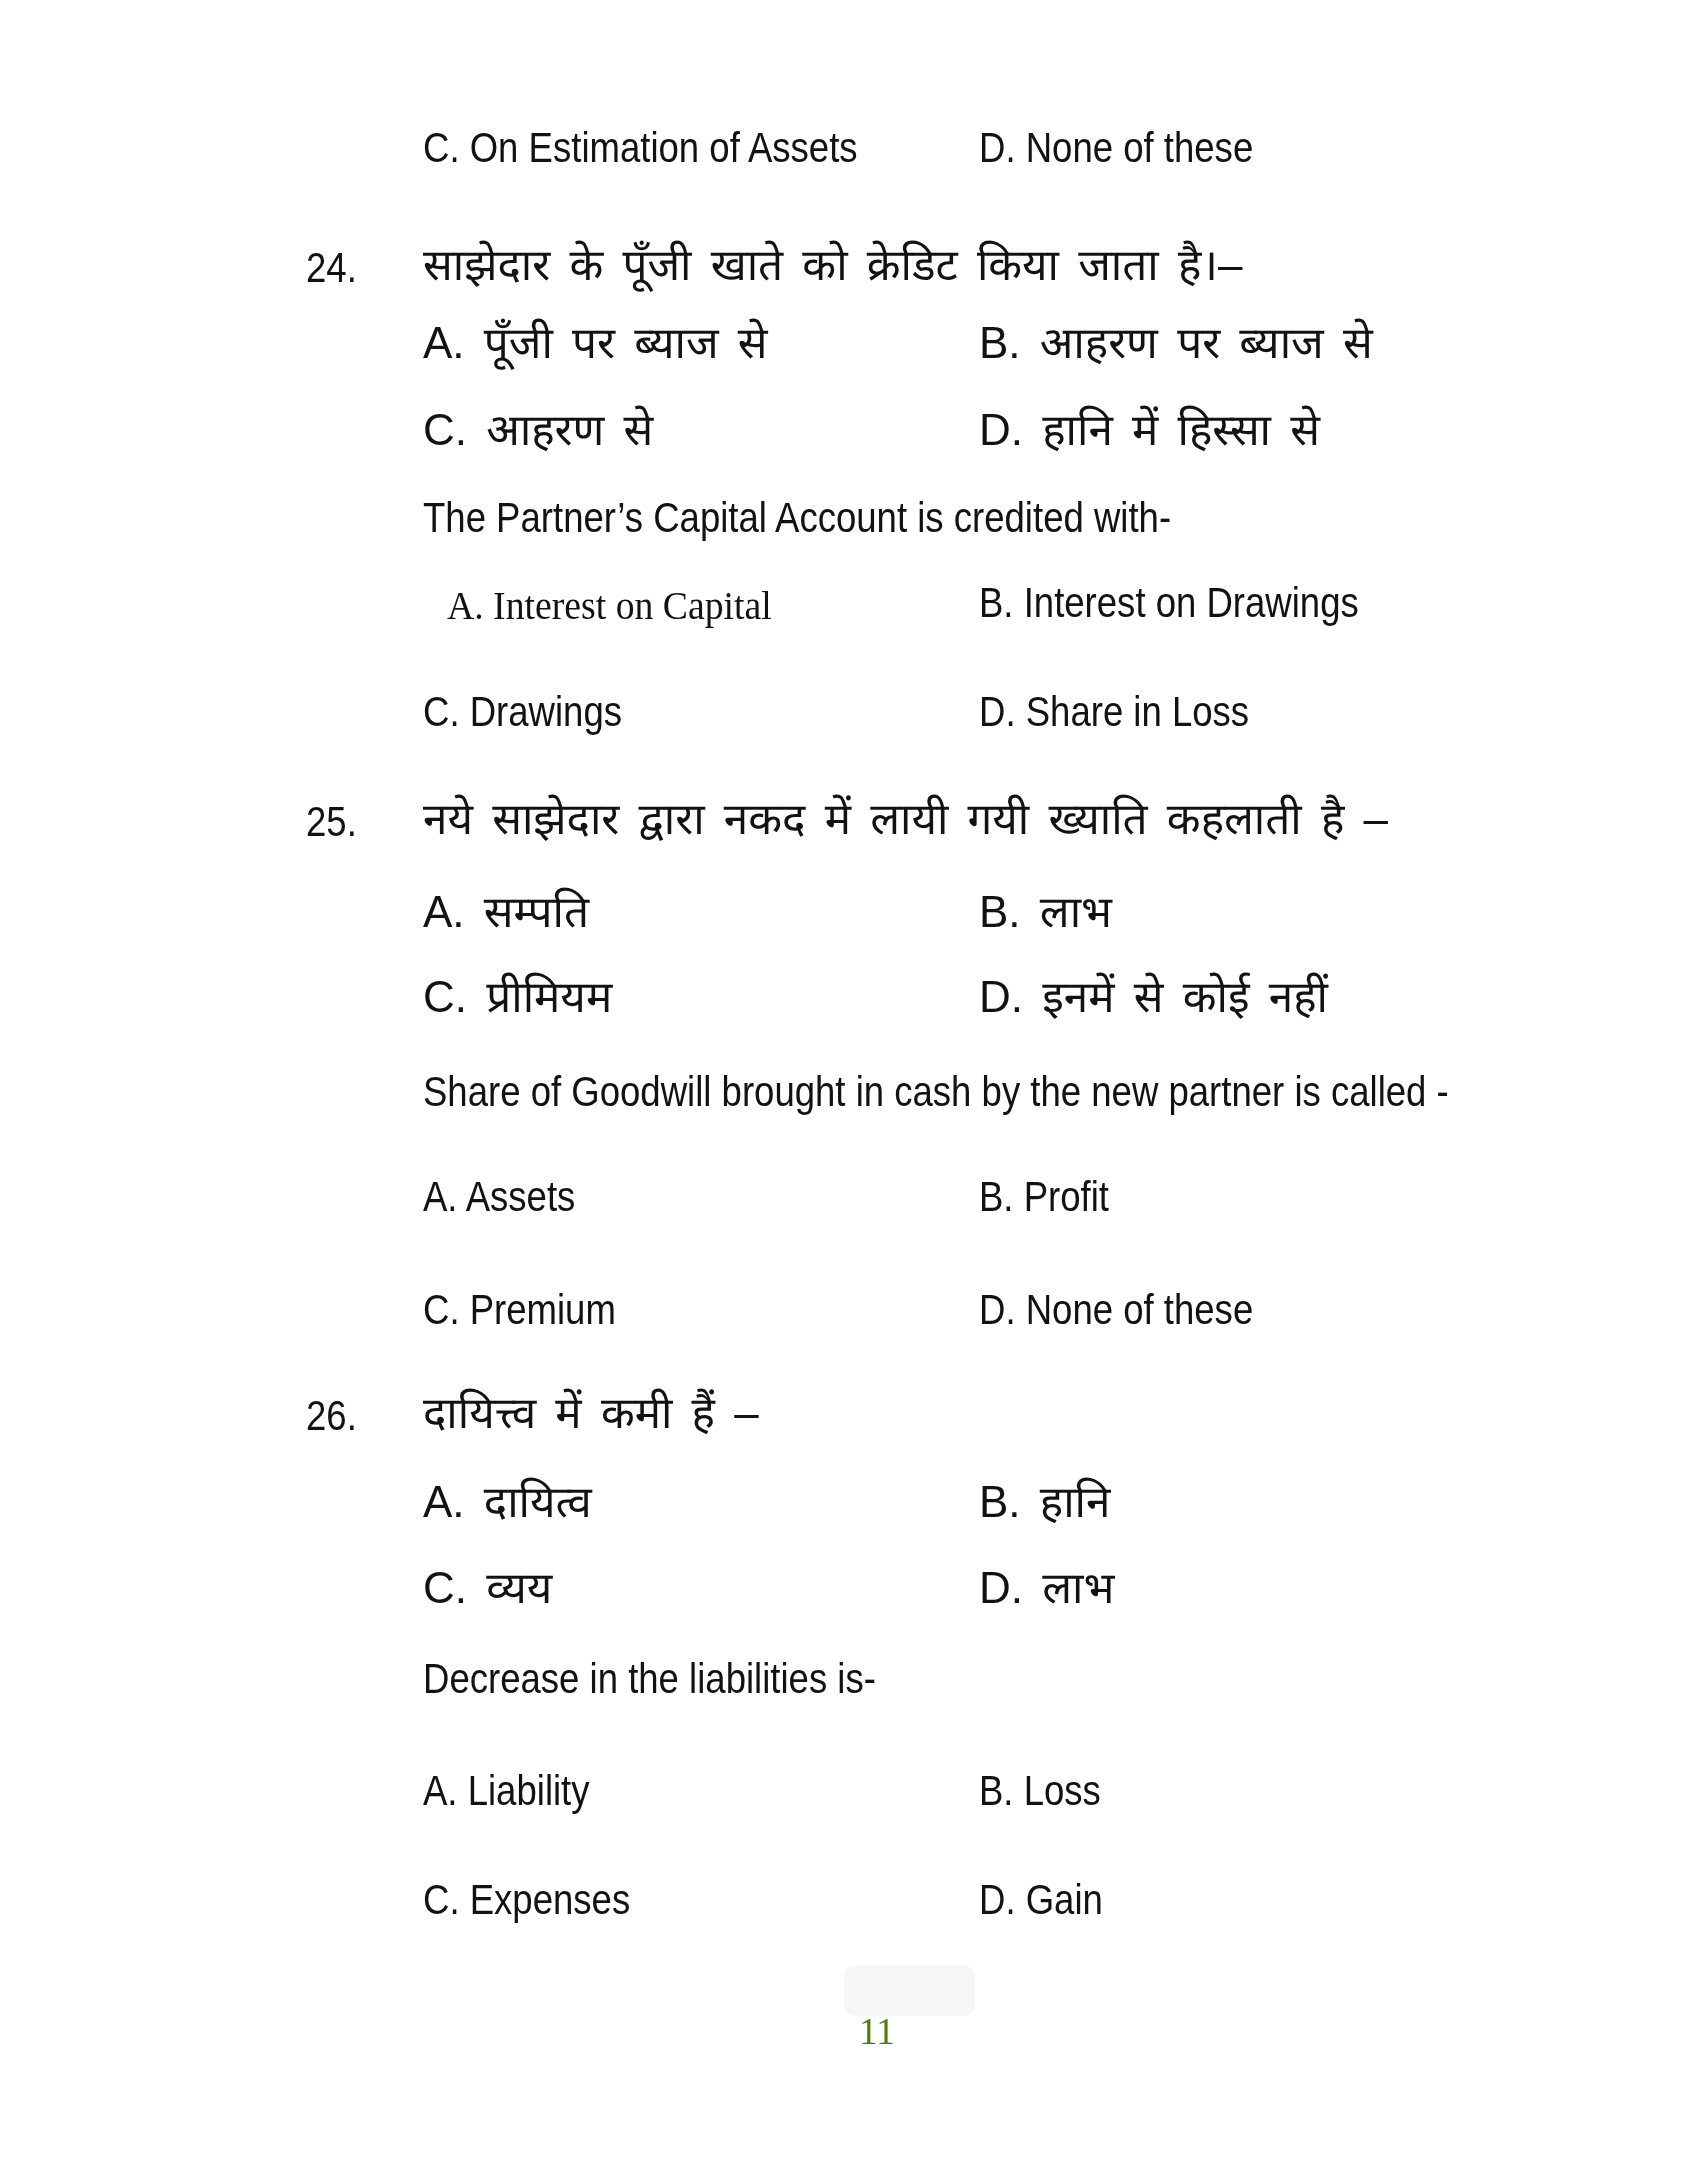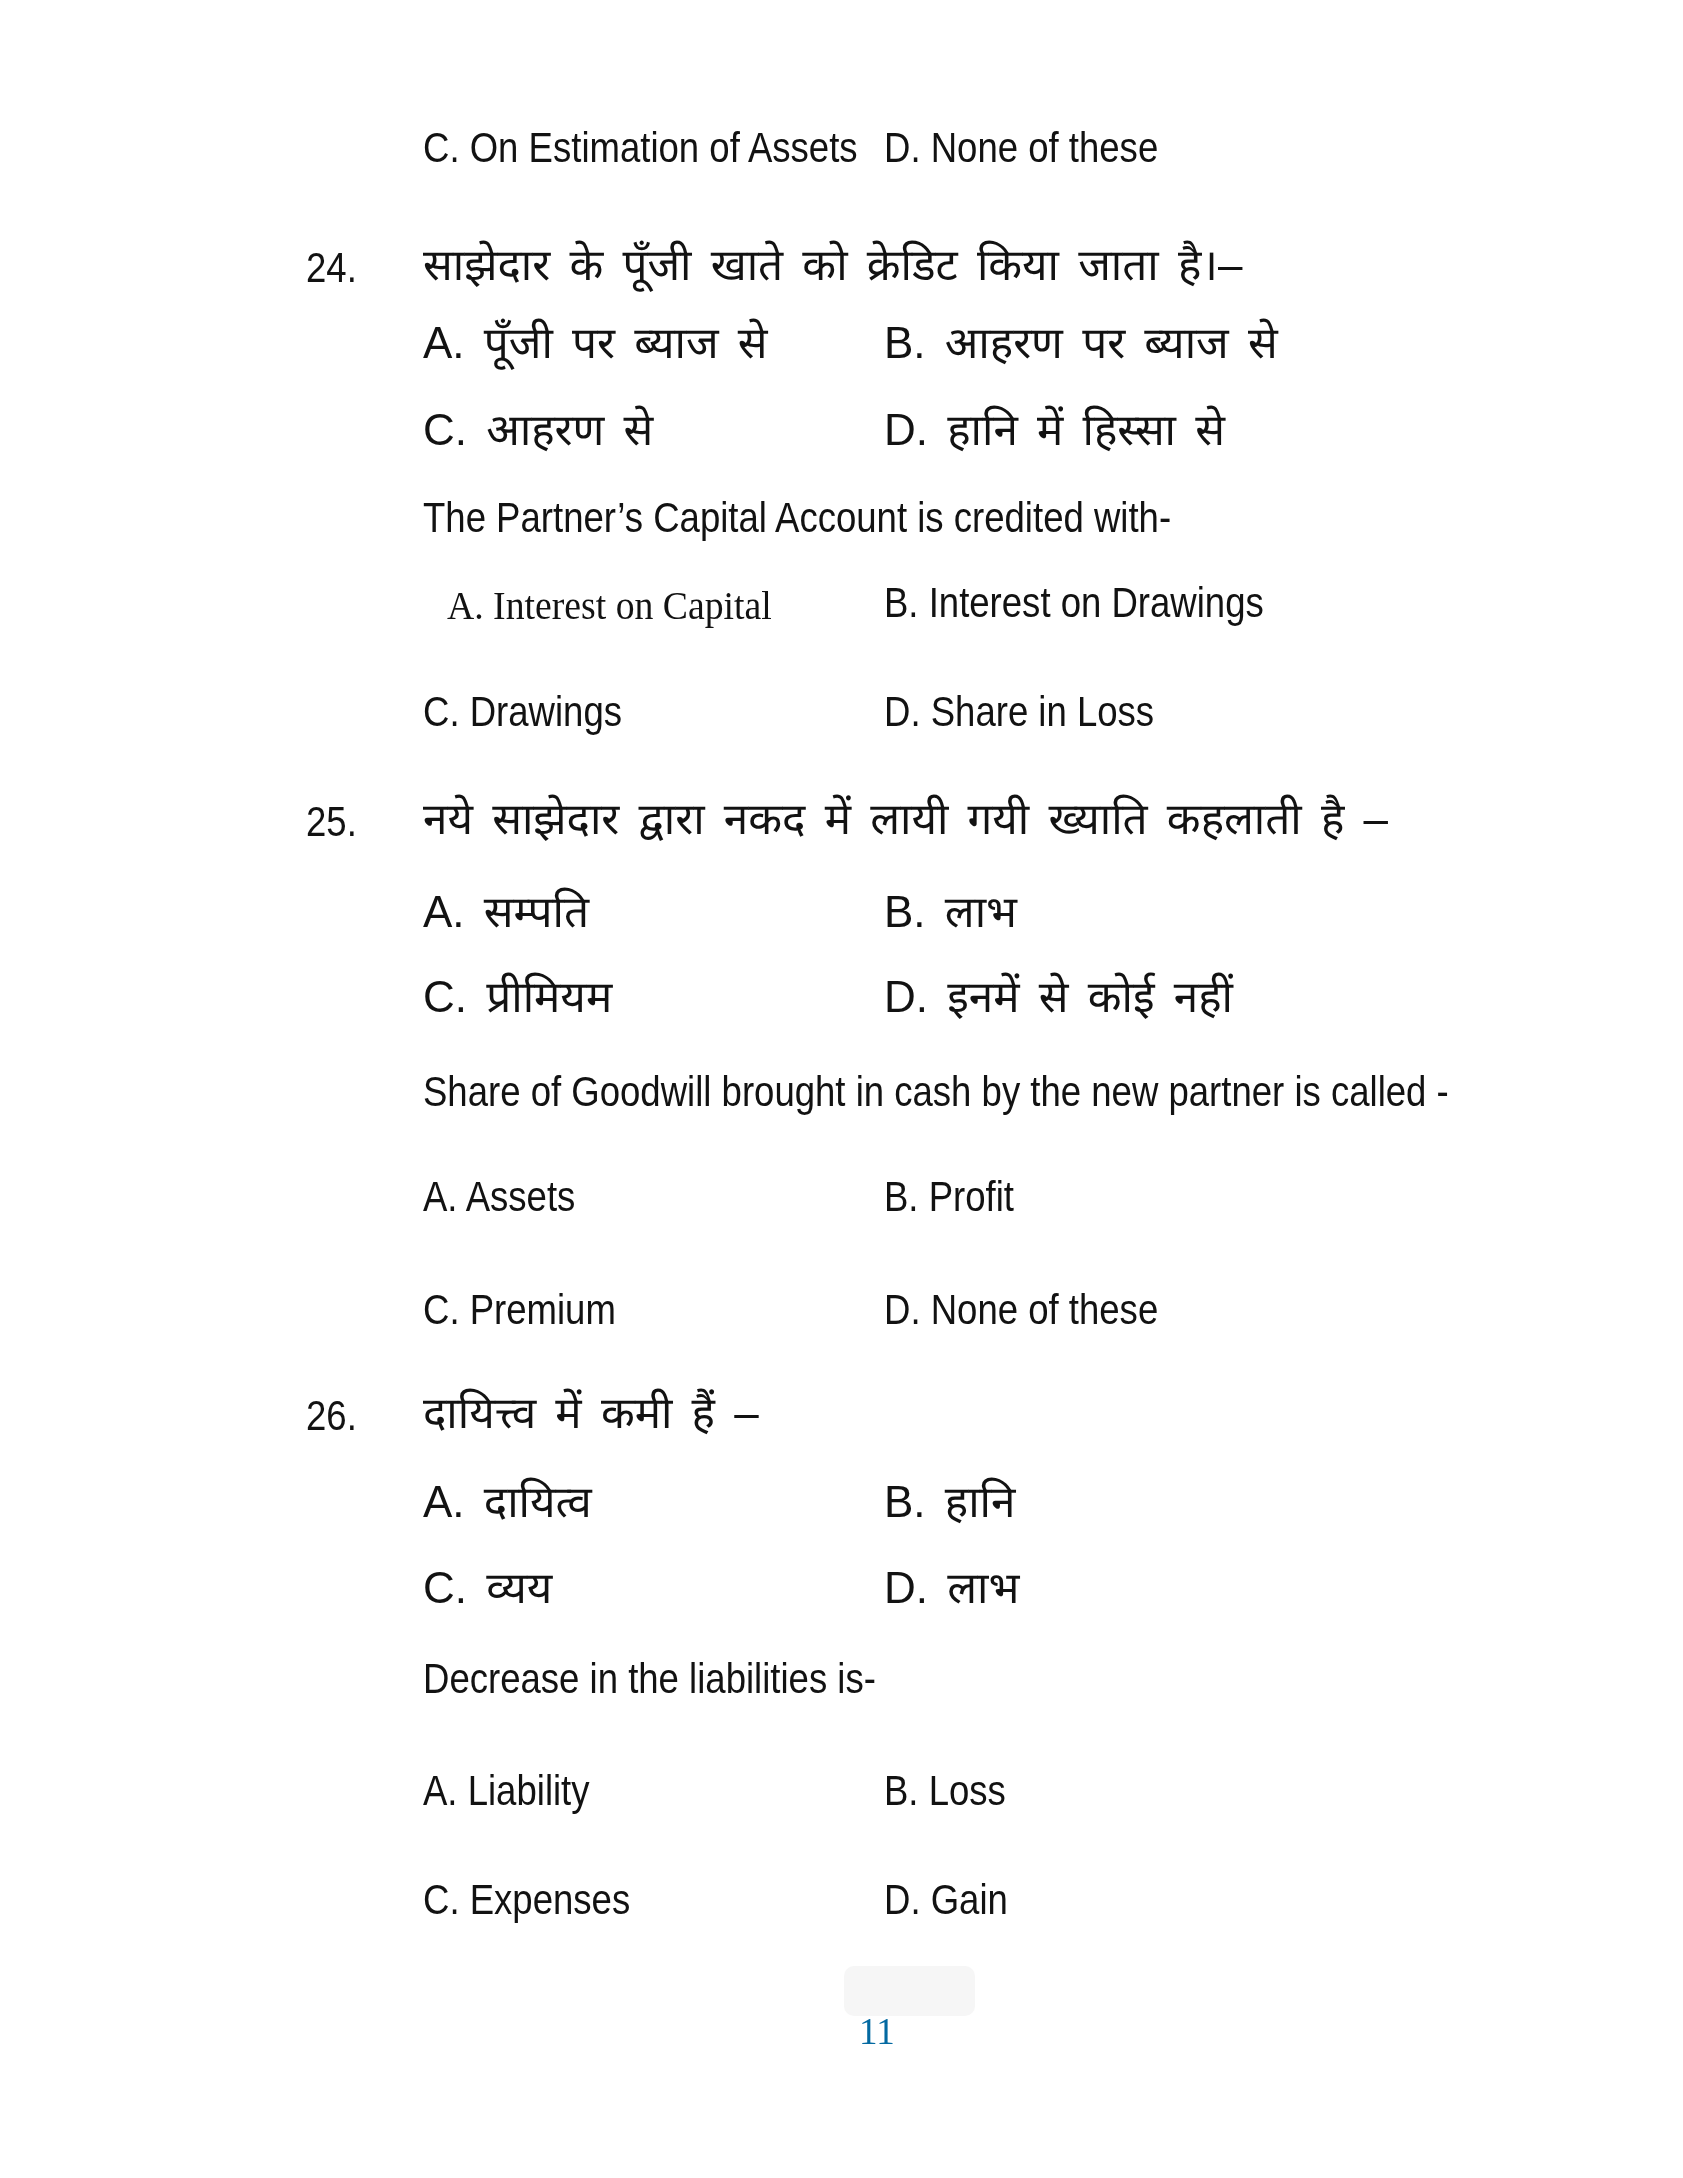--- a/index.html
+++ b/index.html
@@ -10,21 +10,21 @@
     background:#ffffff;
     color:#121212;
     overflow:hidden;
     padding-left:38px;
   }
   .row{position:absolute;left:0;width:1683px;height:69px;}
   
   .posNum{position:absolute;left:306px;top:3px;}
   .posA{position:absolute;left:423px;top:0;}
   .posA2{position:absolute;left:447px;top:4px;}
-  .posB{position:absolute;left:884px;top:0;}
+  .posB{position:absolute;left:979px;top:0;}
   
   .en{
     font-family:"Liberation Sans",sans-serif;
     font-size:42px;line-height:1.15;
     display:inline-block;white-space:nowrap;
     transform:scaleX(0.87);transform-origin:0 0;
   }
   .hi{
     font-family:"Liberation Sans",sans-serif;
     font-size:44px;line-height:1.1;
@@ -33,21 +33,21 @@
   }
   .sf{
     font-family:"Liberation Serif",serif;
     font-size:41px;line-height:1.1;
     display:inline-block;white-space:nowrap;
     transform:scaleX(0.92);transform-origin:0 0;
   }
   .pageno{
     position:absolute;left:859px;top:2012px;
     font-family:"Liberation Serif",serif;
-    font-size:37px;line-height:1.1;color:#0369a1;
+    font-size:37px;line-height:1.1;color:#4d7c0f;
   }
   .smudge{
     position:absolute;left:844px;top:1966px;width:131px;height:50px;
     background:#f6f6f6;border-radius:10px;
   }
 </style>
 </head>
 <body>
 
 <div class="page">

